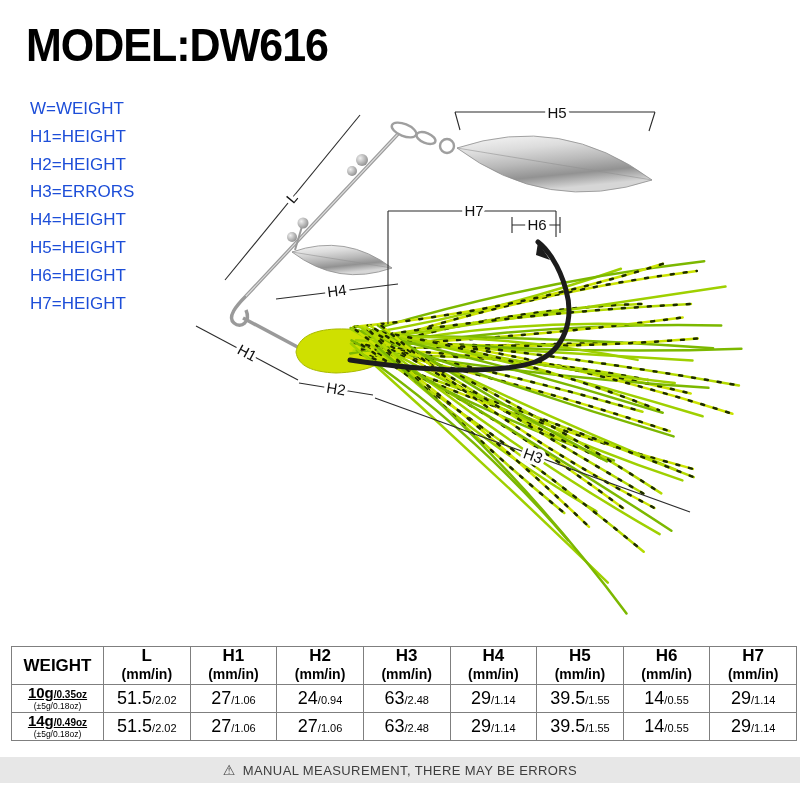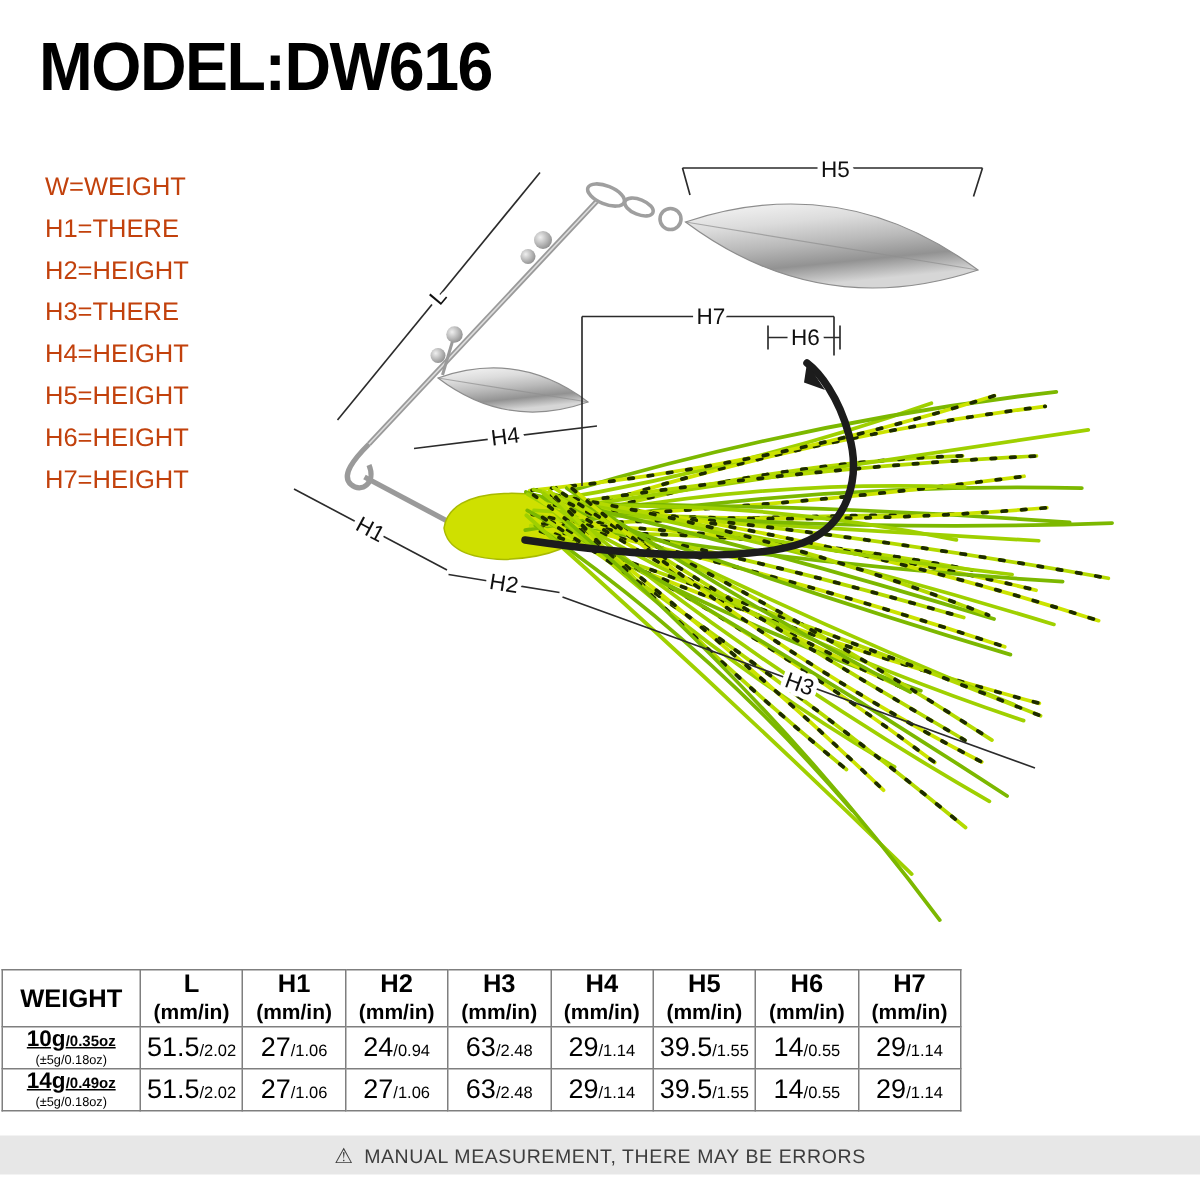--- a/index.html
+++ b/index.html
@@ -2,28 +2,28 @@
 <html><head>
 <meta charset="utf-8">
 <style>
   * { margin:0; padding:0; box-sizing:border-box; }
   html,body { width:800px; height:800px; background:#fff; font-family:"Liberation Sans", sans-serif; }
   .page { position:relative; width:800px; height:800px; background:#fff; overflow:hidden; }
 
   .title { position:absolute; top:20px; left:26px; font-size:43px; font-weight:900;
            letter-spacing:-1px; color:#000; transform:scaleY(1.06); transform-origin:left top; }
 
-  .legend { position:absolute; top:111px; left:30px; list-style:none; font-size:17px; color:#c2410c; }
+  .legend { position:absolute; top:95px; left:30px; list-style:none; font-size:17px; color:#1d4ed8; }
   .legend li { line-height:27.8px; }
 
   svg.diagram { position:absolute; top:0; left:0; }
   .dim-label { font-family:"Liberation Sans", sans-serif; font-size:15px; fill:#101010;
                paint-order:stroke; stroke:#ffffff; stroke-width:7px; stroke-linejoin:round; }
 
-  .spec-table { position:absolute; top:646px; left:1px; width:640px;
+  .spec-table { position:absolute; top:646px; left:11px; width:786px;
                 border-collapse:collapse; table-layout:fixed; background:#fff; }
   .spec-table th, .spec-table td { border:1px solid #7f7f7f; text-align:center;
                 vertical-align:middle; padding:0; color:#000; }
   .spec-table thead th { height:38px; }
   .spec-table tbody td { height:28px; }
   .weight-header { font-size:17px; font-weight:bold; }
   .col-label { font-size:17px; font-weight:bold; line-height:1.05; }
   .col-unit  { font-size:14px;  font-weight:bold; line-height:1.3; }
   .w-line { line-height:1.05;text-decoration:underline; }
   .w-main { font-size:15px; font-weight:bold; }
@@ -39,23 +39,23 @@
 </style>
 </head>
 <body>
 
 <div class="page">
 
   <h1 class="title">MODEL:DW616</h1>
 
   <ul class="legend">
     <li>W=WEIGHT</li>
-    <li>H1=THERE</li>
+    <li>H1=HEIGHT</li>
     <li>H2=HEIGHT</li>
-    <li>H3=THERE</li>
+    <li>H3=ERRORS</li>
     <li>H4=HEIGHT</li>
     <li>H5=HEIGHT</li>
     <li>H6=HEIGHT</li>
     <li>H7=HEIGHT</li>
   </ul>
 
   <svg class="diagram" width="800" height="635" viewBox="0 0 800 635">
     <defs>
       <linearGradient id="bladeGrad" x1="0" y1="0" x2="0.35" y2="1">
         <stop offset="0" stop-color="#f7f7f7"></stop>

